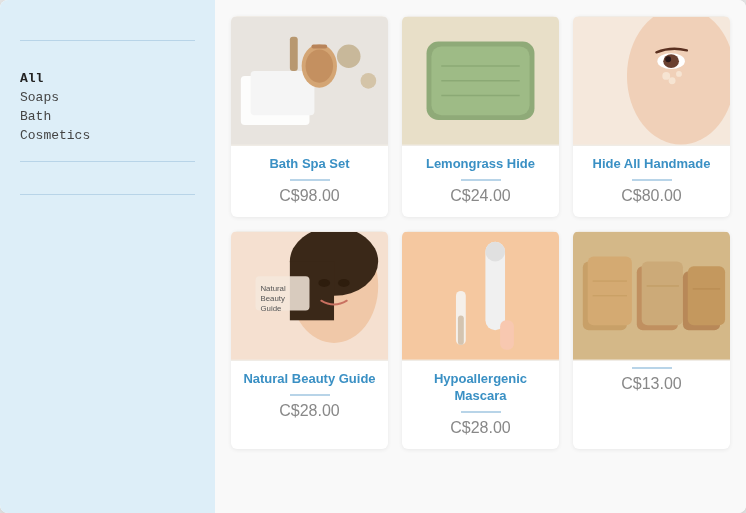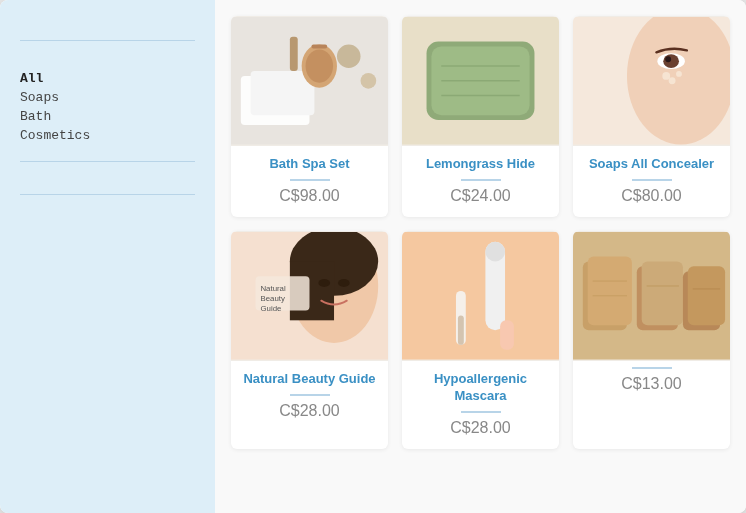--- a/index.html
+++ b/index.html
@@ -230,21 +230,21 @@
           <ellipse cx="100" cy="45" rx="8" ry="7" fill="#6a4030"></ellipse>
           <ellipse cx="97" cy="43" rx="3" ry="3" fill="#2a1818"></ellipse>
 
           <path d="M85 36 Q100 30 116 34" stroke="#5a3020" stroke-width="2.5" fill="none" stroke-linecap="round"></path>
 
           <circle cx="95" cy="60" r="4" fill="#f8e8d8" opacity="0.8"></circle>
           <circle cx="108" cy="58" r="3" fill="#f8e8d8" opacity="0.8"></circle>
           <circle cx="101" cy="65" r="3.5" fill="#f8e8d8" opacity="0.8"></circle>
         </svg>
           </div>
-          <div class="product-name">Soaps All Concealer</div>
+          <div class="product-name">Hide All Handmade</div>
           <hr class="product-divider">
           <div class="product-price">C$80.00</div>
         </div>
         <div class="product-card">
           <div class="product-image-area">
             <svg viewBox="0 0 160 130" xmlns="http://www.w3.org/2000/svg">
           <rect width="160" height="130" fill="#f5e0d0"></rect>
 
           <ellipse cx="105" cy="55" rx="45" ry="58" fill="#f0c8a8"></ellipse>
 

